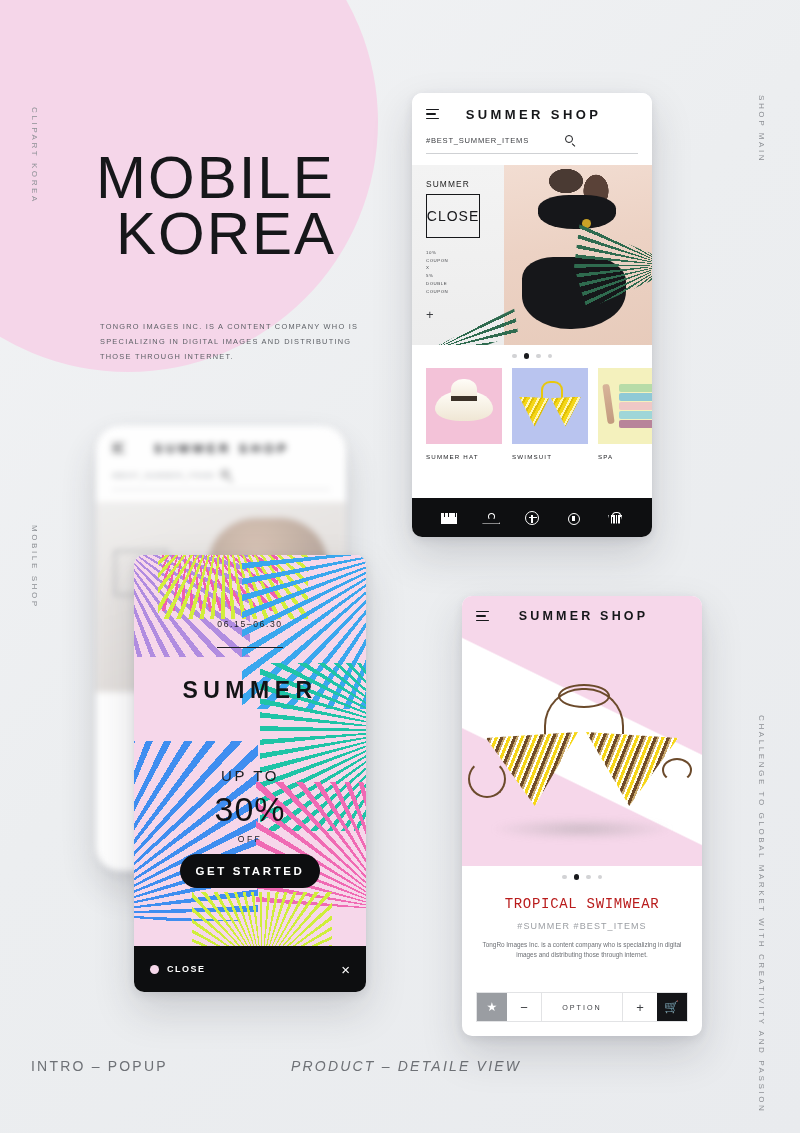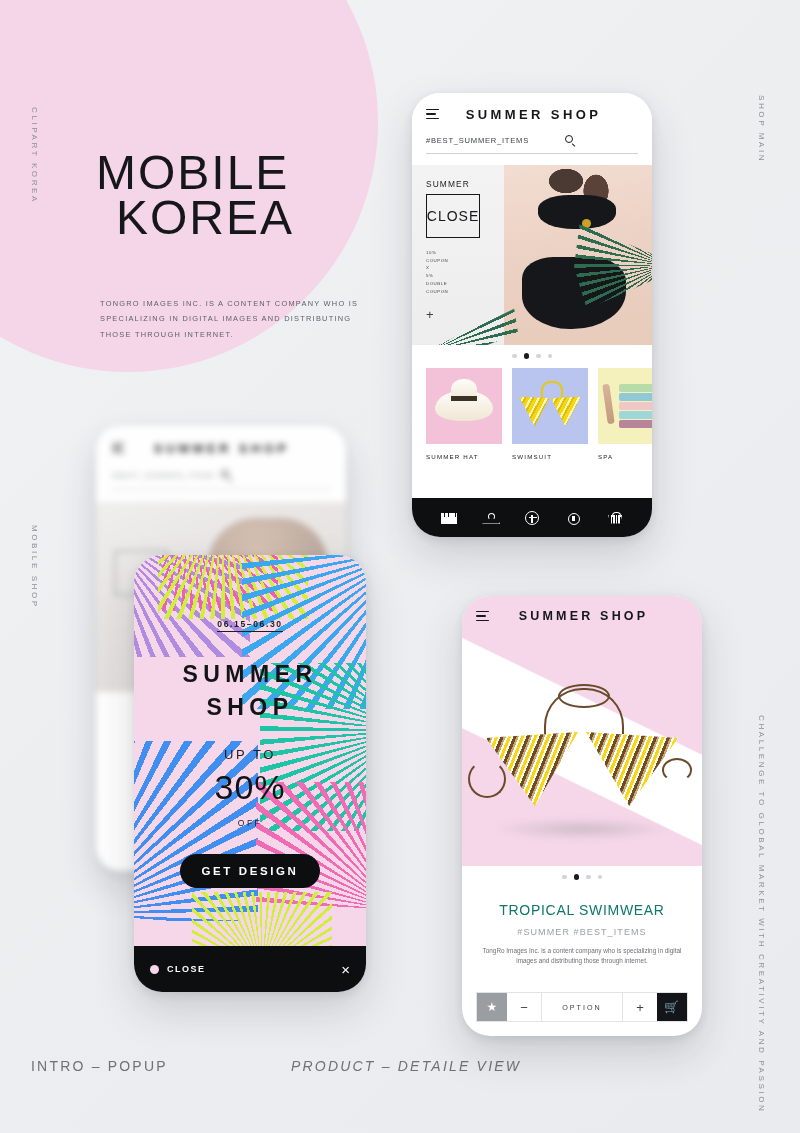--- a/index.html
+++ b/index.html
@@ -24,39 +24,39 @@
   }
   .vlabel.down{writing-mode:vertical-rl;text-orientation:mixed;}
   .v-clipart{left:30px;top:107px;}
   .v-mobileshop{left:30px;top:525px;}
   .v-shopmain{left:757px;top:95px;}
   .v-challenge{left:757px;top:715px;}
 
   
   .hero{position:absolute;left:96px;top:150px;}
   .hero h1{
-    margin:0;font-size:48px;line-height:0.94;font-weight:300;
+    margin:0;font-size:60px;line-height:0.94;font-weight:300;
     letter-spacing:2px;color:#16171a;font-family:"Liberation Sans", sans-serif;
   }
   .hero h1 .l2{display:block;padding-left:20px;}
   .hero p{
     margin:56px 0 0 4px;font-size:7.4px;line-height:2.05;letter-spacing:1.25px;
     color:#5d6066;max-width:265px;
   }
 
   
   .caption{
     position:absolute;color:#6e7176;font-size:14px;letter-spacing:2.2px;
   }
   .cap-intro{left:31px;top:1058px;}
   .cap-product{left:291px;top:1058px;font-style:italic;}
 
   
   .phone{
-    position:absolute;background:#fff;border-radius:28px;overflow:hidden;
+    position:absolute;background:#fff;border-radius:10px;overflow:hidden;
     box-shadow:0 18px 40px rgba(40,44,56,.17), 0 3px 10px rgba(40,44,56,.10);
   }
 
   
   #phone-main{left:412px;top:93px;width:240px;height:444px;}
   .p1-head{
     height:42px;display:flex;align-items:center;padding:0 14px;background:#fff;
   }
   .burger{width:13px;display:flex;flex-direction:column;gap:3px;}
   .burger i{display:block;height:1.4px;background:#18191c;border-radius:1px;}
@@ -293,29 +293,29 @@
       #cfef3a 0deg 2.2deg, transparent 2.2deg 6deg);
   }
   .lf-magenta{
     left:28px;top:-40px;width:116px;height:96px;
     background:repeating-conic-gradient(from 42deg at 22% 0%,
       #ef5fb0 0deg 1.9deg, transparent 1.9deg 5.6deg);
   }
   .pop-content{position:absolute;left:0;right:0;top:58px;text-align:center;z-index:5;}
   .pop-date{
     display:inline-block;font-size:8.6px;letter-spacing:1.6px;color:#1d1e21;
-    border-bottom:1.2px solid #1d1e21;padding-bottom:2px;font-weight:700;
+    border-bottom:1.2px solid #1d1e21;padding-bottom:18px;font-weight:400;
   }
   .pop-t1{
     margin-top:26px;font-size:23px;letter-spacing:5.5px;font-weight:700;color:#131416;
     line-height:1.42;
   }
-  .pop-upto{margin-top:24px;font-size:13px;letter-spacing:2.6px;color:#1d1e21;}
+  .pop-upto{margin-top:60px;font-size:15px;letter-spacing:2.6px;color:#1d1e21;}
   .pop-pct{font-size:34px;letter-spacing:1px;font-weight:400;color:#121315;margin-top:6px;}
-  .pop-off{font-size:8.6px;letter-spacing:2.4px;color:#1d1e21;margin-top:11px;text-align:center;}
+  .pop-off{font-size:8.6px;letter-spacing:2.4px;color:#1d1e21;margin-top:5px;text-align:center;}
   .pop-btn{
     position:absolute;left:46px;right:46px;bottom:104px;height:34px;background:#0d0e10;
     border-radius:18px;color:#fff;font-size:11.5px;letter-spacing:2.6px;font-weight:700;
     display:flex;align-items:center;justify-content:center;z-index:6;border:none;cursor:pointer;
   }
   .pop-bar{
     position:absolute;left:0;right:0;bottom:0;height:46px;background:#0d0e10;
     display:flex;align-items:center;padding:0 16px;z-index:6;
   }
   .pop-bar .dot{width:9px;height:9px;border-radius:50%;background:#f6d7ea;margin-right:8px;}
@@ -358,21 +358,21 @@
   .swim .tier{
     position:absolute;right:-12px;top:70px;width:26px;height:20px;
     border:2.2px solid #6b4a2b;border-radius:50%;border-bottom-color:transparent;
   }
   .shadow-blur{
     position:absolute;left:28px;bottom:26px;width:184px;height:22px;
     background:radial-gradient(ellipse at center,rgba(150,150,150,.42),transparent 70%);
     filter:blur(3px);
   }
   .pd-body{padding:4px 14px 0;text-align:center;}
-  .pd-name{font-size:14px;letter-spacing:.7px;color:#0f766e;margin-top:18px;}
+  .pd-name{font-size:14px;letter-spacing:.7px;color:#b91c1c;margin-top:12px;font-family:Liberation Mono, monospace;}
   .pd-tags{font-size:9px;letter-spacing:1.1px;color:#9b9ea3;margin-top:9px;}
   .pd-desc{font-size:6.4px;line-height:1.65;color:#6d7075;margin-top:9px;padding:0 6px;}
   .pd-price{font-size:16px;color:#8d9095;margin-top:9px;font-weight:400;letter-spacing:.5px;}
   .pd-actions{
     position:absolute;left:14px;right:14px;bottom:14px;height:28px;display:flex;
     align-items:stretch;border:1px solid #e2e3e5;
   }
   .act{display:flex;align-items:center;justify-content:center;font-size:9px;color:#3d3f43;}
   .act.star{width:30px;background:#9a9da2;color:#fff;font-size:12px;}
   .act.minus{width:34px;border-right:1px solid #e2e3e5;font-size:13px;color:#3d3f43;}
@@ -526,28 +526,27 @@
       <div class="leaf lf-right"></div>
       <div class="leaf lf-left"></div>
       <div class="leaf lf-pinkr"></div>
       <div class="leaf lf-lime"></div>
     </div>
 
     <div class="pop-content">
       <div><span class="pop-date">06.15–06.30</span></div>
       <div class="pop-t1">
         <div>SUMMER</div>
-        <div>SHOP</div>
       </div>
       <div class="pop-upto">UP TO</div>
       <div class="pop-pct">30%</div>
       <div class="pop-off">OFF</div>
     </div>
 
-    <button class="pop-btn">GET DESIGN</button>
+    <button class="pop-btn">GET STARTED</button>
 
     <div class="pop-bar">
       <span class="dot"></span>
       <span class="lbl">CLOSE</span>
       <span class="x">×</span>
     </div>
   </div>
 
   <div class="phone" id="phone-detail">
     <div class="pd-head">

